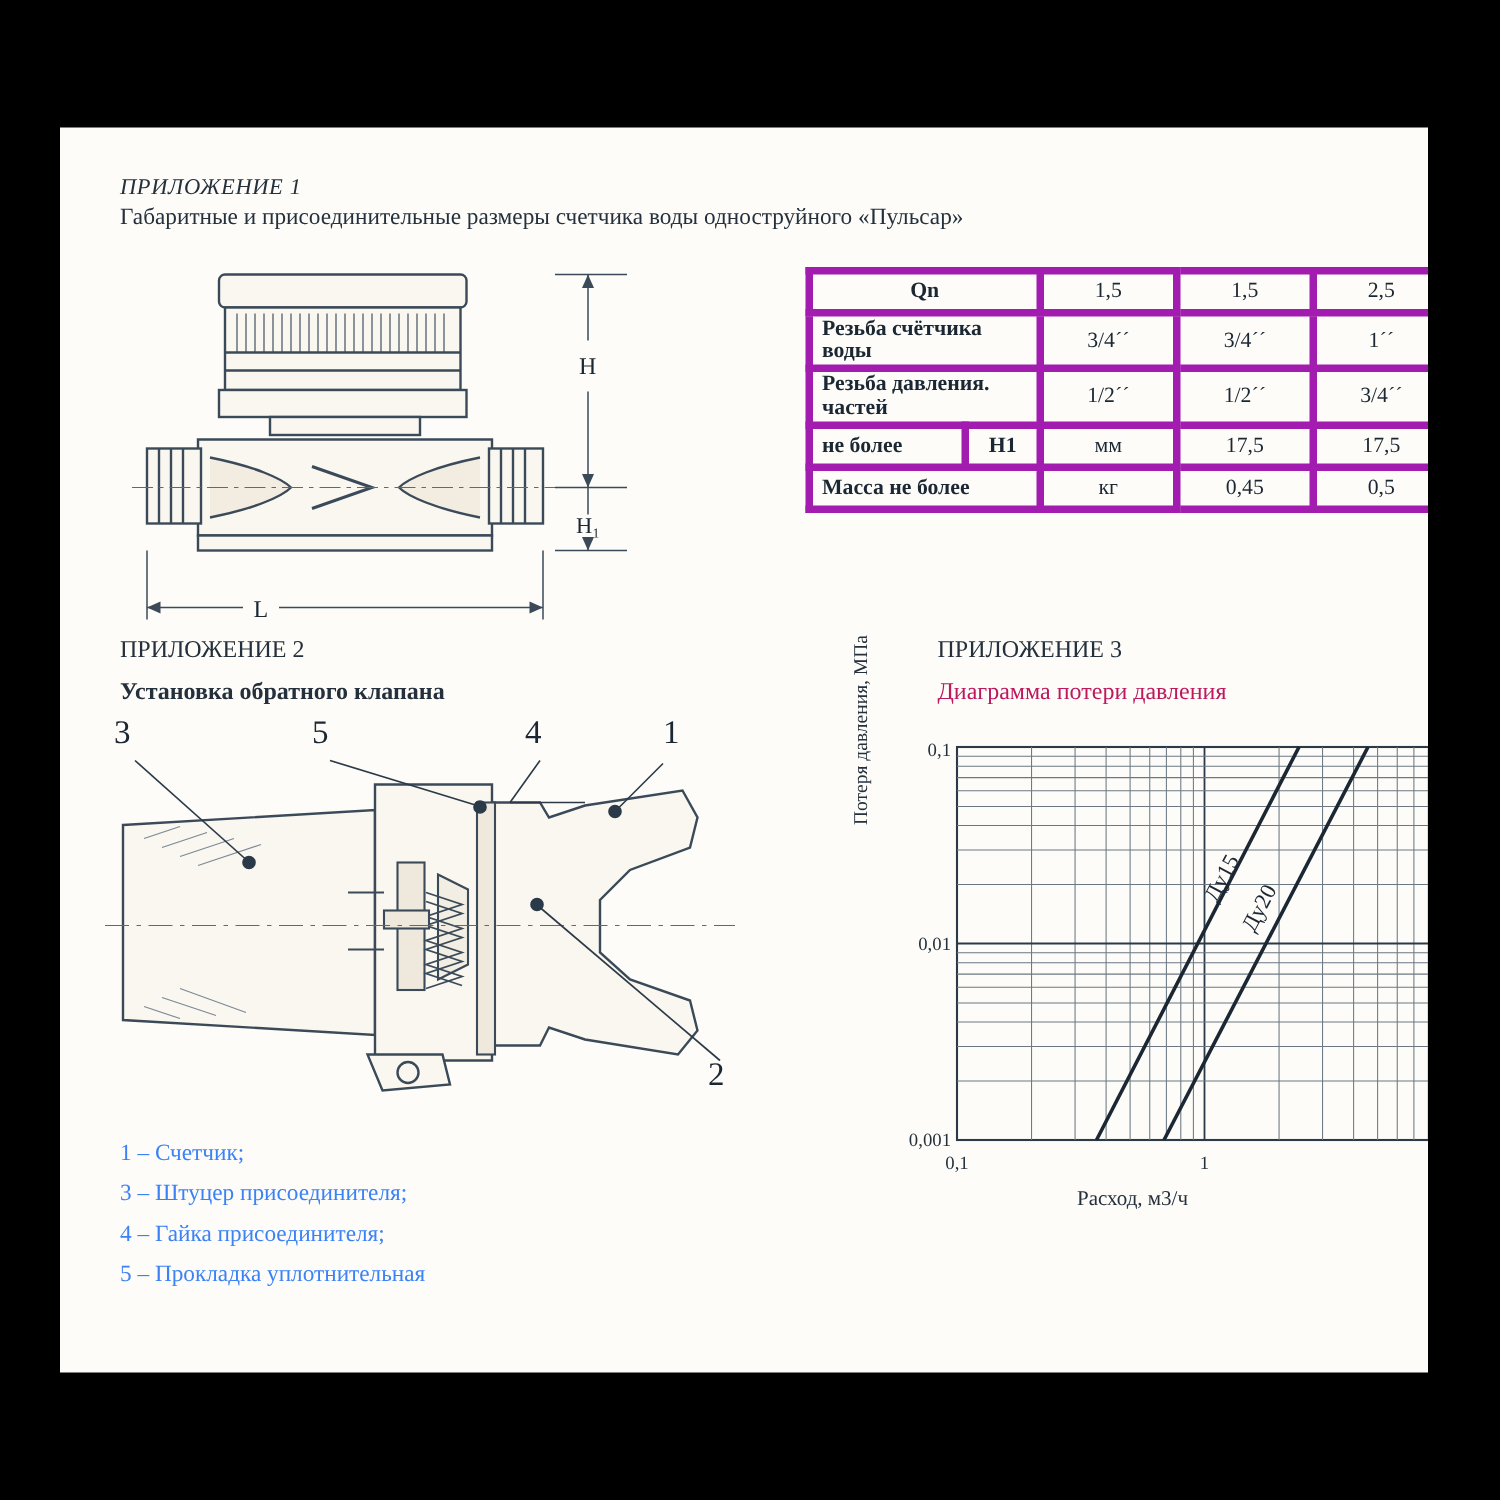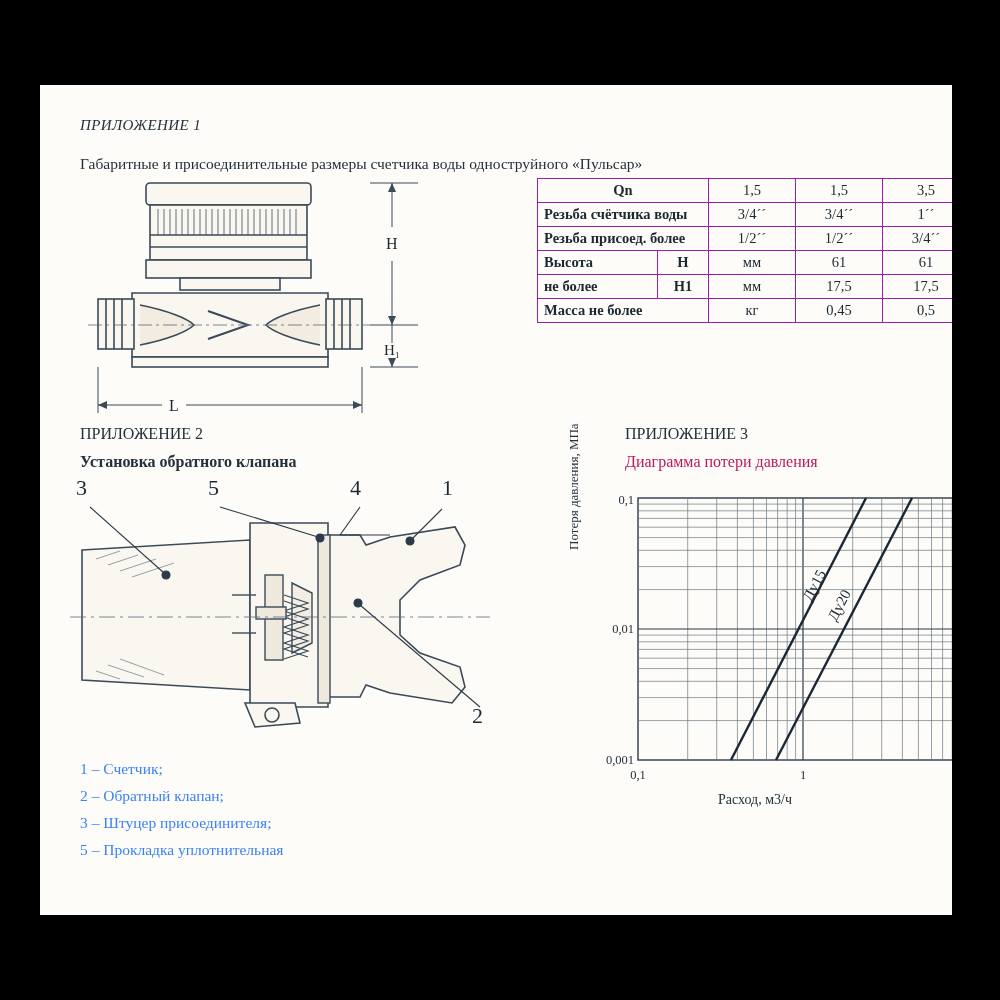--- a/index.html
+++ b/index.html
@@ -3,28 +3,28 @@
 <meta charset="utf-8">
 <style>
   html,body{margin:0;padding:0;background:#000;}
   body{width:1000px;height:1000px;font-family:"Liberation Serif",serif;}
   #page{
     position:absolute;left:0;top:85px;width:912px;height:830px;
     background:#fdfcf8;overflow:hidden;margin-left:40px;
   }
   
   #app1-title{position:absolute;left:40px;top:32px;font-style:italic;font-size:15px;letter-spacing:.4px;color:#24303c;}
-  #app1-sub{position:absolute;left:40px;top:70px;font-size:15.5px;color:#24303c;white-space:nowrap;}
+  #app1-sub{position:absolute;left:40px;top:51px;font-size:15.5px;color:#24303c;white-space:nowrap;}
 
   
   #drawing1{position:absolute;left:30px;top:80px;width:430px;height:325px;}
   
   #spec-table{position:absolute;left:497px;top:93px;width:463px;border-collapse:collapse;
      font-size:14.5px;color:#1b2733;}
-  #spec-table td{border:1px solid #a21caf;padding:1px 4px;height:21px;text-align:center;line-height:1.05;}
+  #spec-table td{border:5px solid #a21caf;padding:1px 4px;height:21px;text-align:center;line-height:1.05;}
   #spec-table td.lbl{text-align:left;font-weight:bold;padding-left:6px;}
   #spec-table td.lblc{text-align:center;font-weight:bold;}
   #spec-table td.unit{width:52px;}
   #spec-table td.val{width:78px;}
 
   
   #app2-title{position:absolute;left:40px;top:340px;font-size:16px;color:#24303c;}
   #app2-sub{position:absolute;left:40px;top:368px;font-size:16px;color:#24303c;font-weight:bold;}
   #app3-title{position:absolute;left:585px;top:340px;font-size:16px;color:#24303c;}
   #app3-sub{position:absolute;left:585px;top:368px;font-size:16px;color:#be185d;}
@@ -135,41 +135,33 @@
       <text x="99" y="246" font-family="Liberation Serif, serif" font-size="16" fill="#1b2733">L</text>
     </svg>
   </div>
 
   <table id="spec-table">
     <tbody>
       <tr>
         <td class="lblc" colspan="2">Qn</td>
         <td class="val">1,5</td>
         <td class="val">1,5</td>
-        <td class="val">3,5</td>
+        <td class="val">2,5</td>
       </tr>
       <tr>
         <td class="lbl" colspan="2">Резьба счётчика воды</td>
         <td>3/4´´</td>
         <td>3/4´´</td>
         <td>1´´</td>
       </tr>
       <tr>
-        <td class="lbl" colspan="2">Резьба присоед. более</td>
+        <td class="lbl" colspan="2">Резьба давления. частей</td>
         <td>1/2´´</td>
         <td>1/2´´</td>
         <td>3/4´´</td>
-      </tr>
-      <tr>
-        <td class="lbl">Высота</td>
-        <td class="lblc">H</td>
-        <td class="unit">мм</td>
-        <td>61</td>
-        <td>61</td>
-        <td>72</td>
       </tr>
       <tr>
         <td class="lbl">не более</td>
         <td class="lblc">H1</td>
         <td class="unit">мм</td>
         <td>17,5</td>
         <td>17,5</td>
         <td>20</td>
       </tr>
       <tr>
@@ -242,22 +234,22 @@
     </svg>
     <div class="calloutnum" style="left:16px;top:0px;">3</div>
     <div class="calloutnum" style="left:148px;top:0px;">5</div>
     <div class="calloutnum" style="left:290px;top:0px;">4</div>
     <div class="calloutnum" style="left:382px;top:0px;">1</div>
     <div class="calloutnum" style="left:412px;top:228px;">2</div>
   </div>
 
   <div id="legend">
     <div>1 – Счетчик;</div>
-    <div>2 – Обратный клапан;</div>
     <div>3 – Штуцер присоединителя;</div>
+    <div>4 – Гайка присоединителя;</div>
     <div>5 – Прокладка уплотнительная</div>
   </div>
 
   <div id="app3-title">ПРИЛОЖЕНИЕ 3</div>
   <div id="app3-sub">Диаграмма потери давления</div>
 
   <div id="chart-wrap">
     <div id="ylabel">Потеря давления, МПа</div>
     <svg width="430" height="330" viewBox="0 0 430 330">
 

